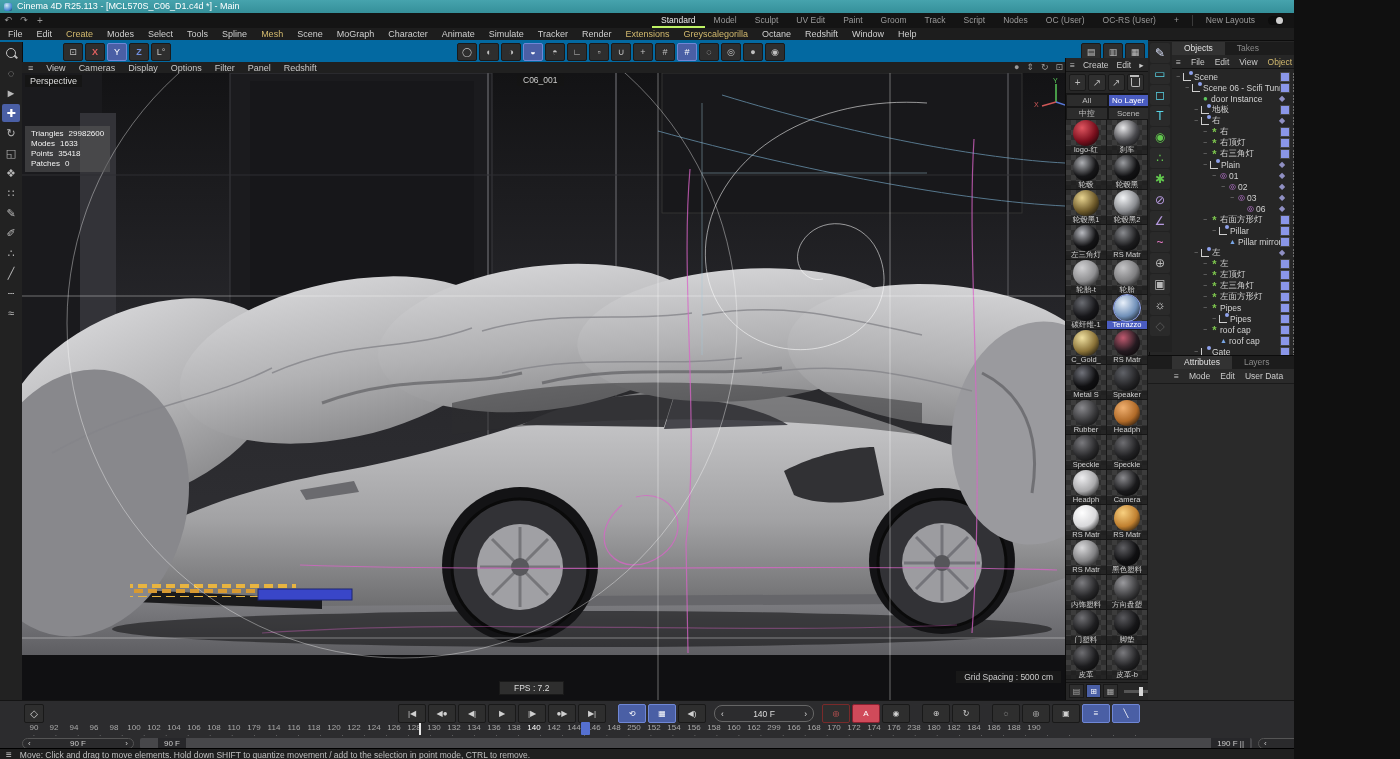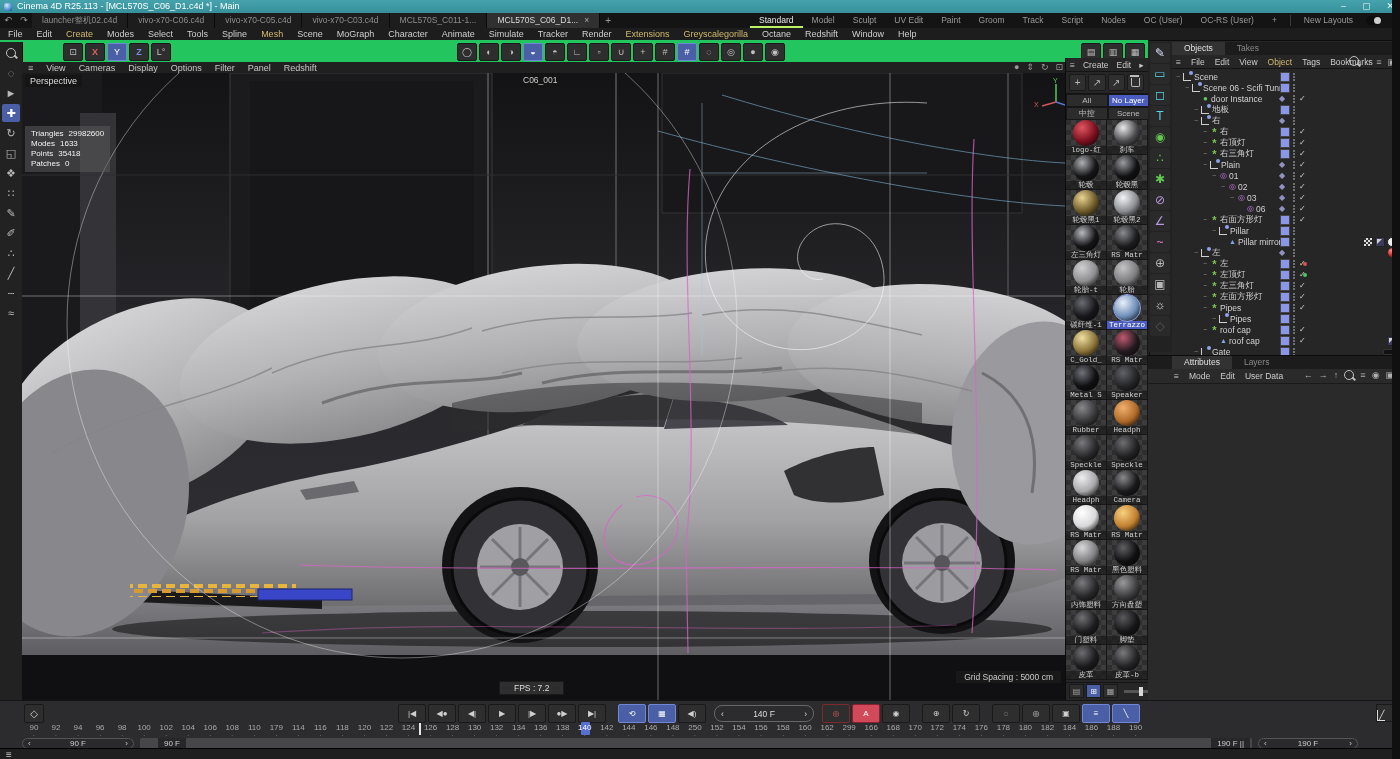--- a/index.html
+++ b/index.html
@@ -1,16 +1,16 @@
 <!DOCTYPE html>
 <html><head>
 <meta charset="utf-8">
 <style>
   html,body{margin:0;padding:0;background:#101010;}
-  #app{position:relative;width:1392px;height:759px;overflow:hidden;
+  #app{position:relative;width:1294px;height:759px;overflow:hidden;
        font-family:"Liberation Sans","DejaVu Sans",sans-serif;color:#c8c8c8;
        background:#262626;font-size:10px;-webkit-font-smoothing:antialiased;}
   .abs{position:absolute;}
   
   #titlebar{left:0;top:0;width:1400px;height:13px;background:linear-gradient(#46a3ad,#35909a);
             color:#fff;font-size:9px;line-height:13px;display:flex;align-items:center;}
   #appicon{width:8px;height:8px;border-radius:2px;margin:0 5px 0 4px;background:radial-gradient(circle at 35% 30%,#cfeaf2,#3d7fd0 70%,#123);}
   #wincontrols{position:absolute;right:6px;top:0;display:flex;gap:16px;font-size:9px;color:#eaf6f8;}
   #tabbar{left:0;top:13px;width:1400px;height:15px;background:#141414;display:flex;align-items:stretch;border-bottom:1px solid #000;}
   .histbtn{width:16px;color:#9a9a9a;font-size:9px;text-align:center;line-height:15px;}
@@ -21,21 +21,21 @@
   #layouttabs{position:absolute;right:10px;top:13px;height:15px;display:flex;align-items:stretch;}
   .laytab{padding:0 9px;line-height:14px;font-size:8.5px;color:#9a9a9a;white-space:nowrap;}
   .laytab.active{color:#e8e8e8;border-bottom:2px solid #bef264;}
   .laysep{width:1px;background:#3a3a3a;margin:2px 4px;}
   #laytoggle{width:16px;height:9px;border-radius:5px;background:#0d0d0d;margin:3px 0 0 4px;position:relative;}
   #laytoggle::after{content:"";position:absolute;right:1px;top:1px;width:7px;height:7px;border-radius:50%;background:#cfcfcf;}
   #menubar{left:0;top:28px;width:1400px;height:12px;background:#1d1d1d;display:flex;gap:14px;padding-left:8px;align-items:center;border-bottom:1px solid #0c0c0c;}
   .menu-item{font-size:9px;color:#cfcfcf;white-space:nowrap;}
   .menu-item.accent{color:#d2b96e;}
   
-  #toolbar{left:0;top:40px;width:1148px;height:22px;background:#22c55e;border-bottom:1px solid #0c0c0c;}
+  #toolbar{left:0;top:40px;width:1148px;height:22px;background:#0369a1;border-bottom:1px solid #0c0c0c;}
   .tbtn{display:inline-flex;align-items:center;justify-content:center;height:16px;min-width:18px;margin:3px 1px 0 1px;
         background:#2e2e2e;border:1px solid #1a1a1a;border-radius:2px;font-size:9px;color:#c0c0c0;}
   .tbtn.blue{background:#4a5fa5;border-color:#6f87d6;color:#fff;}
   .ax-x{color:#e06060;font-weight:bold;}
   .ax-z{color:#6f8fe0;font-weight:bold;}
   #tb-left{position:absolute;left:62px;top:0;}
   #tb-center{position:absolute;left:456px;top:0;}
   #tb-right{position:absolute;left:1080px;top:0;}
   
   #leftrail{left:0;top:42px;width:22px;height:658px;background:#222;border-right:1px solid #0c0c0c;}
@@ -59,21 +59,21 @@
   
   #matpanel{left:1065px;top:58px;width:83px;height:642px;background:#262626;border-left:1px solid #0c0c0c;border-right:1px solid #0c0c0c;}
   #mat-menurow{display:flex;gap:8px;align-items:center;height:13px;padding-left:4px;font-size:8.5px;color:#ccc;border-bottom:1px solid #141414;}
   #mat-tools{display:flex;gap:2px;align-items:center;height:21px;padding:0 3px;border-bottom:1px solid #141414;}
   .mat-toolbtn{width:17px;height:15px;background:#2f2f2f;border:1px solid #191919;border-radius:2px;color:#bbb;font-size:10px;display:flex;align-items:center;justify-content:center;}
   .icon-trash{width:7px;height:8px;border:1px solid #bbb;border-top:none;position:relative;border-radius:0 0 2px 2px;}
   .icon-trash::before{content:"";position:absolute;left:-2px;top:-3px;width:9px;height:1.5px;background:#bbb;}
   .mtab{flex:1;text-align:center;font-size:8px;line-height:11px;color:#bbb;background:#2c2c2c;border:1px solid #171717;white-space:nowrap;overflow:hidden;}
   .mtab.active{background:#4a5cc0;color:#fff;}
   #matgrid{display:flex;flex-wrap:wrap;width:83px;}
-  .mcell{width:41px;height:35px;background:repeating-conic-gradient(#3c3c3c 0% 25%,#2e2e2e 0% 50%) 0 0/10px 10px;border-right:1px solid #161616;border-bottom:1px solid #161616;box-sizing:border-box;font-family:Liberation Mono, monospace;}
+  .mcell{width:41px;height:35px;background:repeating-conic-gradient(#3c3c3c 0% 25%,#2e2e2e 0% 50%) 0 0/10px 10px;border-right:1px solid #161616;border-bottom:1px solid #161616;box-sizing:border-box;}
   .msphere{width:26px;height:26px;border-radius:50%;margin:0 auto;}
   .mname{font-size:7.5px;height:8px;line-height:8px;text-align:center;color:#d0d0d0;white-space:nowrap;overflow:hidden;background:rgba(30,30,30,.75);}
   .mcell.sel .mname{background:#4a5cc0;color:#fff;}
   #matbottom{position:absolute;left:0;bottom:1px;width:83px;height:16px;background:#262626;display:flex;align-items:center;gap:2px;padding-left:3px;border-top:1px solid #141414;}
   .mview{width:13px;height:12px;font-size:8px;display:flex;align-items:center;justify-content:center;color:#aaa;background:#2e2e2e;border:1px solid #191919;}
   .mview.active{background:#4a5fa5;color:#fff;}
   #matslider{width:30px;height:3px;background:#555;position:relative;margin-left:4px;}
   #matslider .hnd{position:absolute;left:55%;top:-3px;width:4px;height:9px;background:#d8d8d8;}
   
   #rightstrip{left:1148px;top:42px;width:24px;height:310px;background:#222;border-right:1px solid #0c0c0c;}
@@ -115,21 +115,21 @@
   
   #bottombar{left:0;top:700px;width:1400px;height:48px;background:#2c2c2e;border-top:1px solid #141414;}
   #keydiamond{position:absolute;left:24px;top:3px;width:18px;height:17px;background:#2e2e2e;border:1px solid #191919;border-radius:2px;color:#cfcfcf;font-size:10px;display:flex;align-items:center;justify-content:center;}
   #transport{position:absolute;left:398px;top:3px;display:flex;gap:2px;align-items:center;}
   .pbtn{min-width:22px;height:17px;background:#2e2e2e;border:1px solid #191919;border-radius:2px;color:#d0d0d0;font-size:8px;display:flex;align-items:center;justify-content:center;padding:0 2px;}
   .pbtn.blue{background:#4a5fa5;border-color:#6f87d6;color:#fff;}
   .pbtn.redo{color:#e05a5a;border-color:#7a2a2a;}
   .pbtn.redf{background:#d04a5a;color:#fff;border-color:#8a2030;}
   #framefield{display:flex;align-items:center;gap:6px;min-width:86px;height:15px;border:1px solid #666;border-radius:8px;margin:0 6px;padding:0 6px;justify-content:space-between;color:#ddd;font-size:8.5px;}
   .tgap{width:8px;}
-  #ruler{position:absolute;left:24px;top:22px;width:1122px;display:flex;justify-content:space-between;}
+  #ruler{position:absolute;left:24px;top:22px;width:1122px;display:flex;justify-content:flex-start;}
   .rnum{width:20px;text-align:center;font-size:8px;color:#aaa;}
   .rnum.cur{color:#fff;position:relative;z-index:2;}
   #rticks{position:absolute;left:24px;top:33px;width:1122px;display:flex;justify-content:space-between;}
   .rtick{width:20px;text-align:center;font-size:7px;color:#777;line-height:4px;}
   #curmarker{position:absolute;top:21px;width:9px;height:13px;background:#5570d0;border-radius:1px;z-index:1;}
   #keytick{position:absolute;top:22px;width:2px;height:12px;background:#e8e8e8;}
   #rangerow{position:absolute;left:22px;top:37px;width:1356px;height:11px;}
   .spin{position:absolute;height:11px;border:1px solid #555;border-radius:6px;display:flex;align-items:center;justify-content:space-between;padding:0 5px;font-size:8px;color:#ccc;background:#2a2a2c;box-sizing:border-box;}
   #rangebar{position:absolute;left:118px;top:0;width:1112px;height:11px;background:#47474a;border-radius:2px;}
   #rangestart{position:absolute;left:18px;top:0;background:#27272a;padding:0 6px;font-size:8px;line-height:11px;color:#ccc;}
@@ -151,28 +151,20 @@
     <span id="wincontrols">
         <span>–</span>
         <span>▢</span>
         <span>✕</span>
       </span>
   </div>
 
   <div id="tabbar" class="abs">
     <span class="histbtn">↶</span>
     <span class="histbtn">↷</span>
-    <span id="doctabs" style="display:flex">
-        <span class="doctab">launcher整机02.c4d</span>
-        <span class="doctab">vivo-x70-C06.c4d</span>
-        <span class="doctab">vivo-x70-C05.c4d</span>
-        <span class="doctab">vivo-x70-C03.c4d</span>
-        <span class="doctab">MCL570S_C011-1...</span>
-        <span class="doctab active">MCL570S_C06_D1...<span class="close">×</span></span>
-      </span>
     <span class="addtab">+</span>
   </div>
   <div id="layouttabs">
       <span class="laytab active">Standard</span>
       <span class="laytab">Model</span>
       <span class="laytab">Sculpt</span>
       <span class="laytab">UV Edit</span>
       <span class="laytab">Paint</span>
       <span class="laytab">Groom</span>
       <span class="laytab">Track</span>
@@ -963,21 +955,21 @@
         <span class="rnum">158</span>
         <span class="rnum">160</span>
         <span class="rnum">162</span>
         <span class="rnum">299</span>
         <span class="rnum">166</span>
         <span class="rnum">168</span>
         <span class="rnum">170</span>
         <span class="rnum">172</span>
         <span class="rnum">174</span>
         <span class="rnum">176</span>
-        <span class="rnum">178</span>
+        <span class="rnum">238</span>
         <span class="rnum">180</span>
         <span class="rnum">182</span>
         <span class="rnum">184</span>
         <span class="rnum">186</span>
         <span class="rnum">188</span>
         <span class="rnum">190</span>
       </div>
     <div id="rticks">
         <span class="rtick">·</span>
         <span class="rtick">·</span>
@@ -1049,14 +1041,15 @@
           <span>›</span>
       </div>
     </div>
     <div id="fcurvebtn">
         <span>╱</span>
       </div>
   </div>
 
   <div id="statusbar" class="abs">
     <span>≡</span>
+    <span class="txt">Move: Click and drag to move elements. Hold down SHIFT to quantize movement / add to the selection in point mode, CTRL to remove.</span>
   </div>
 </div>
 
 </body></html>

